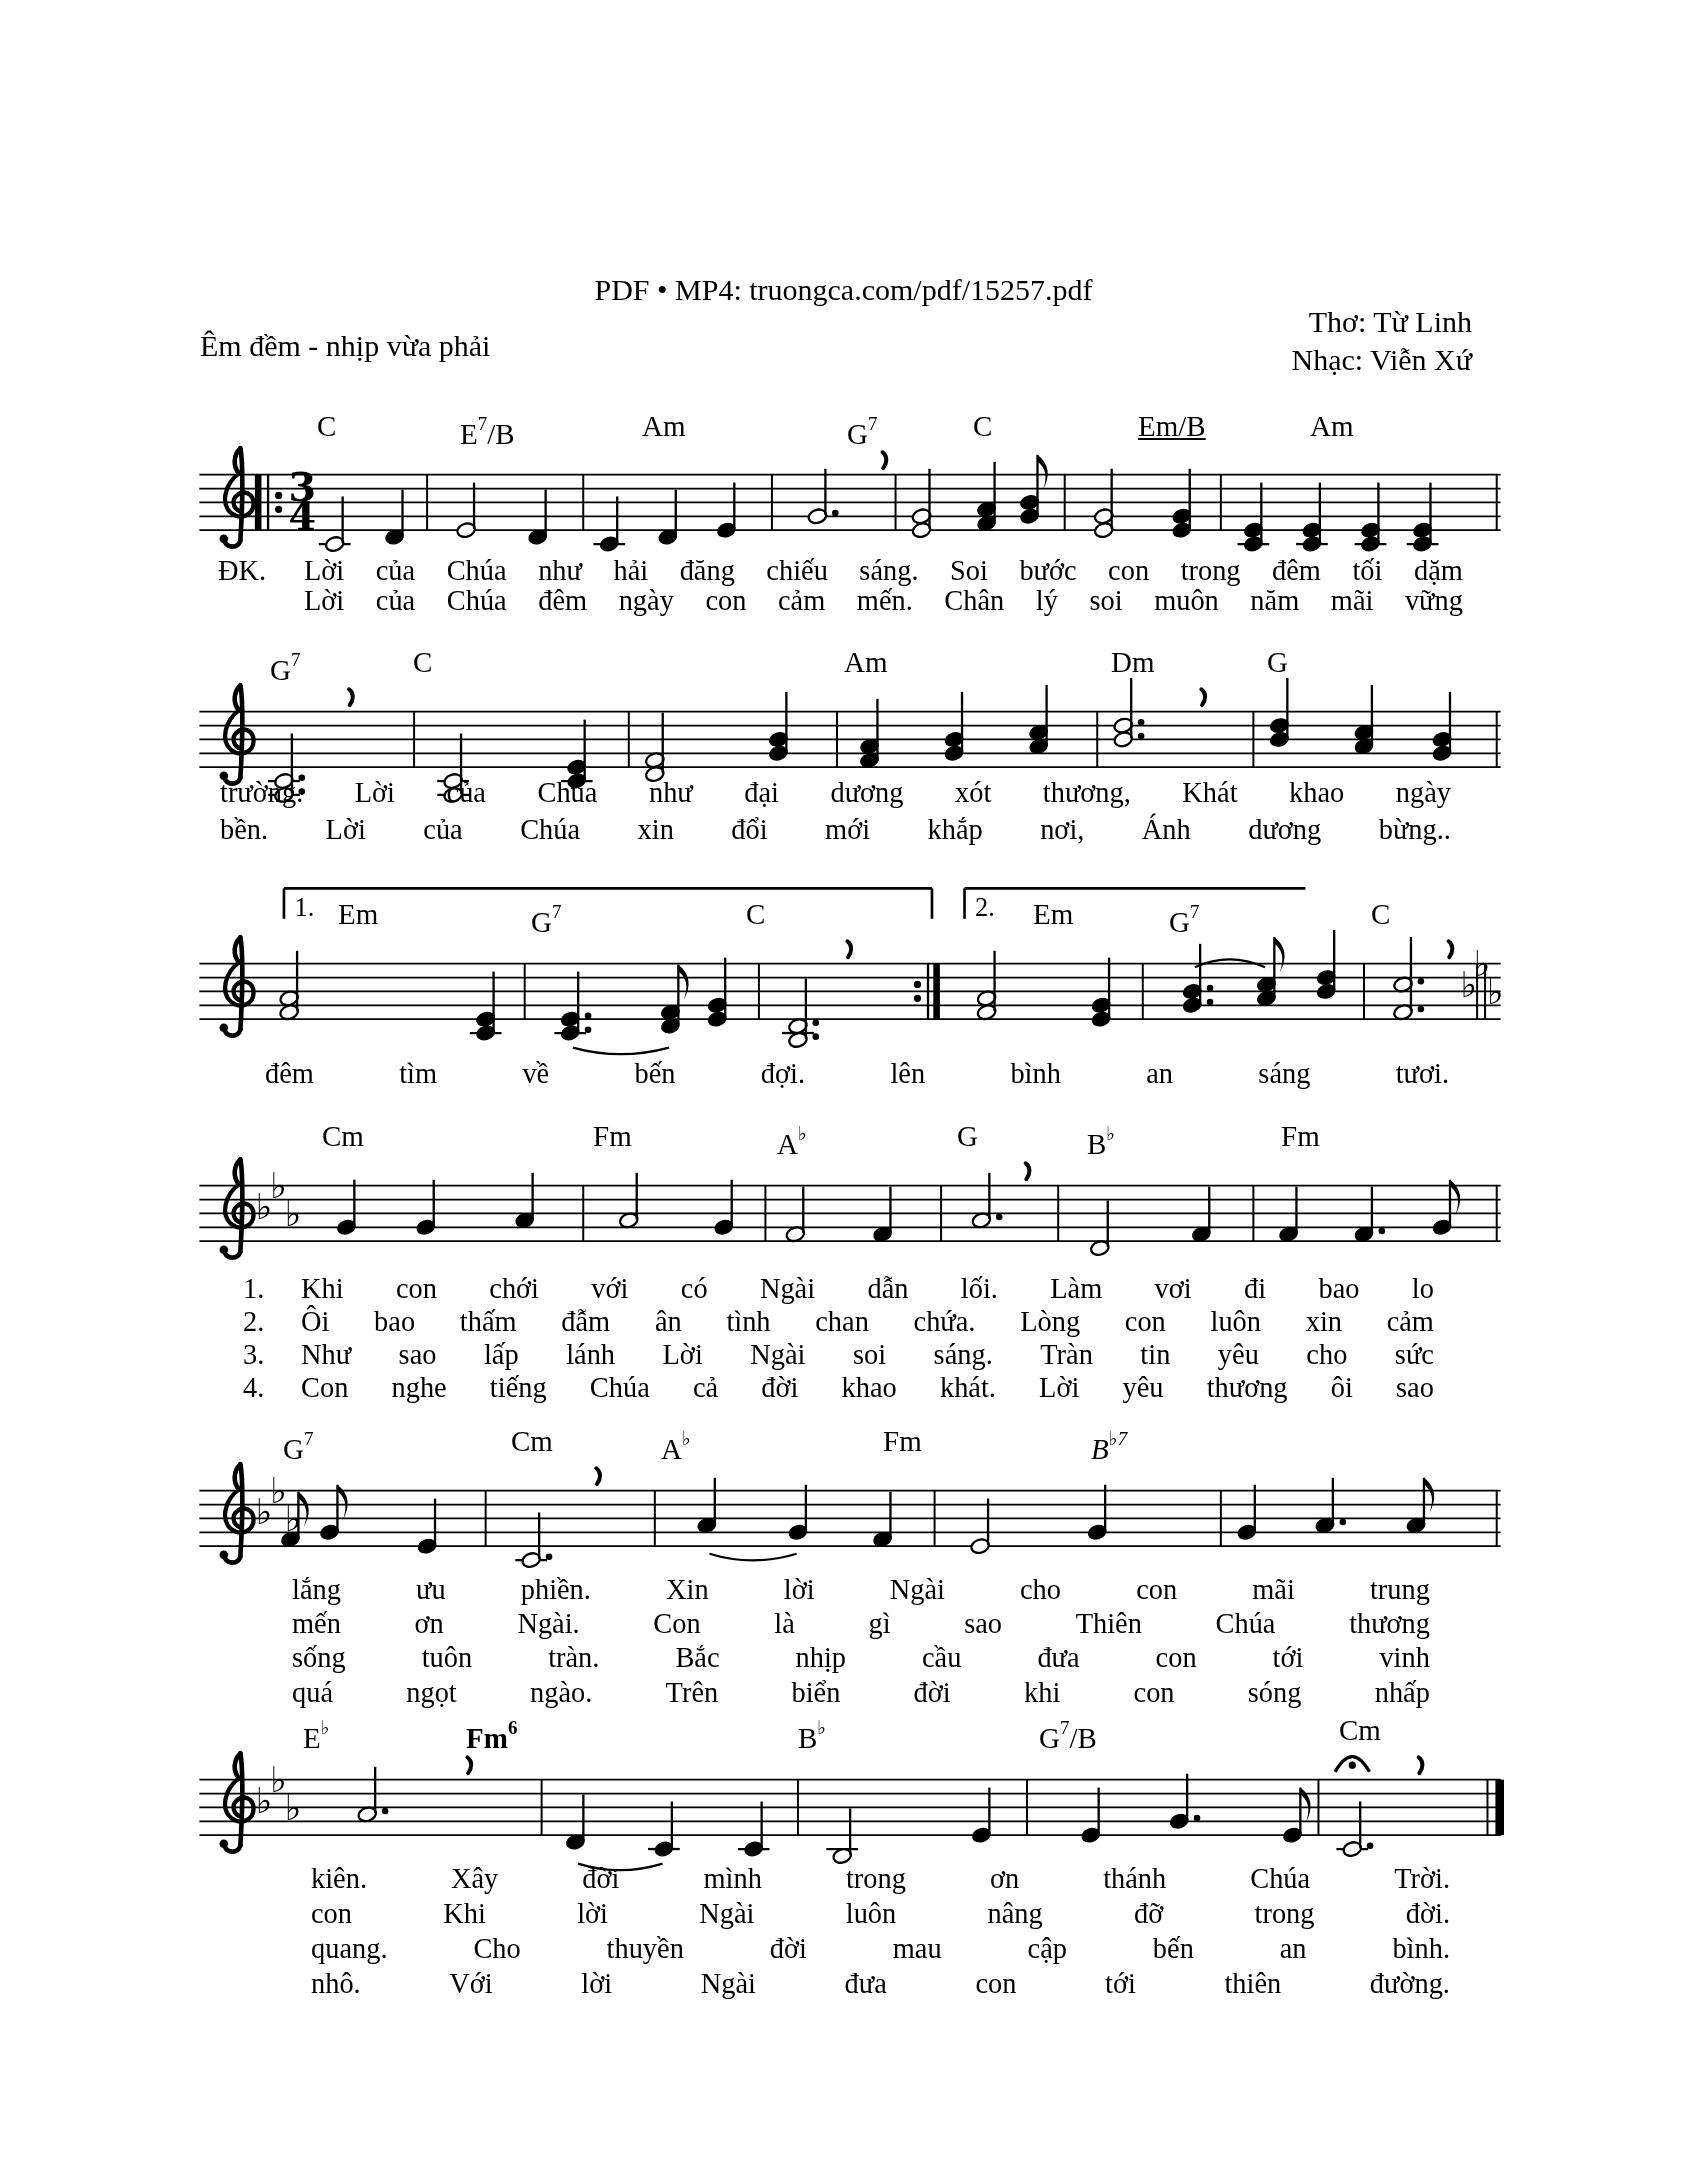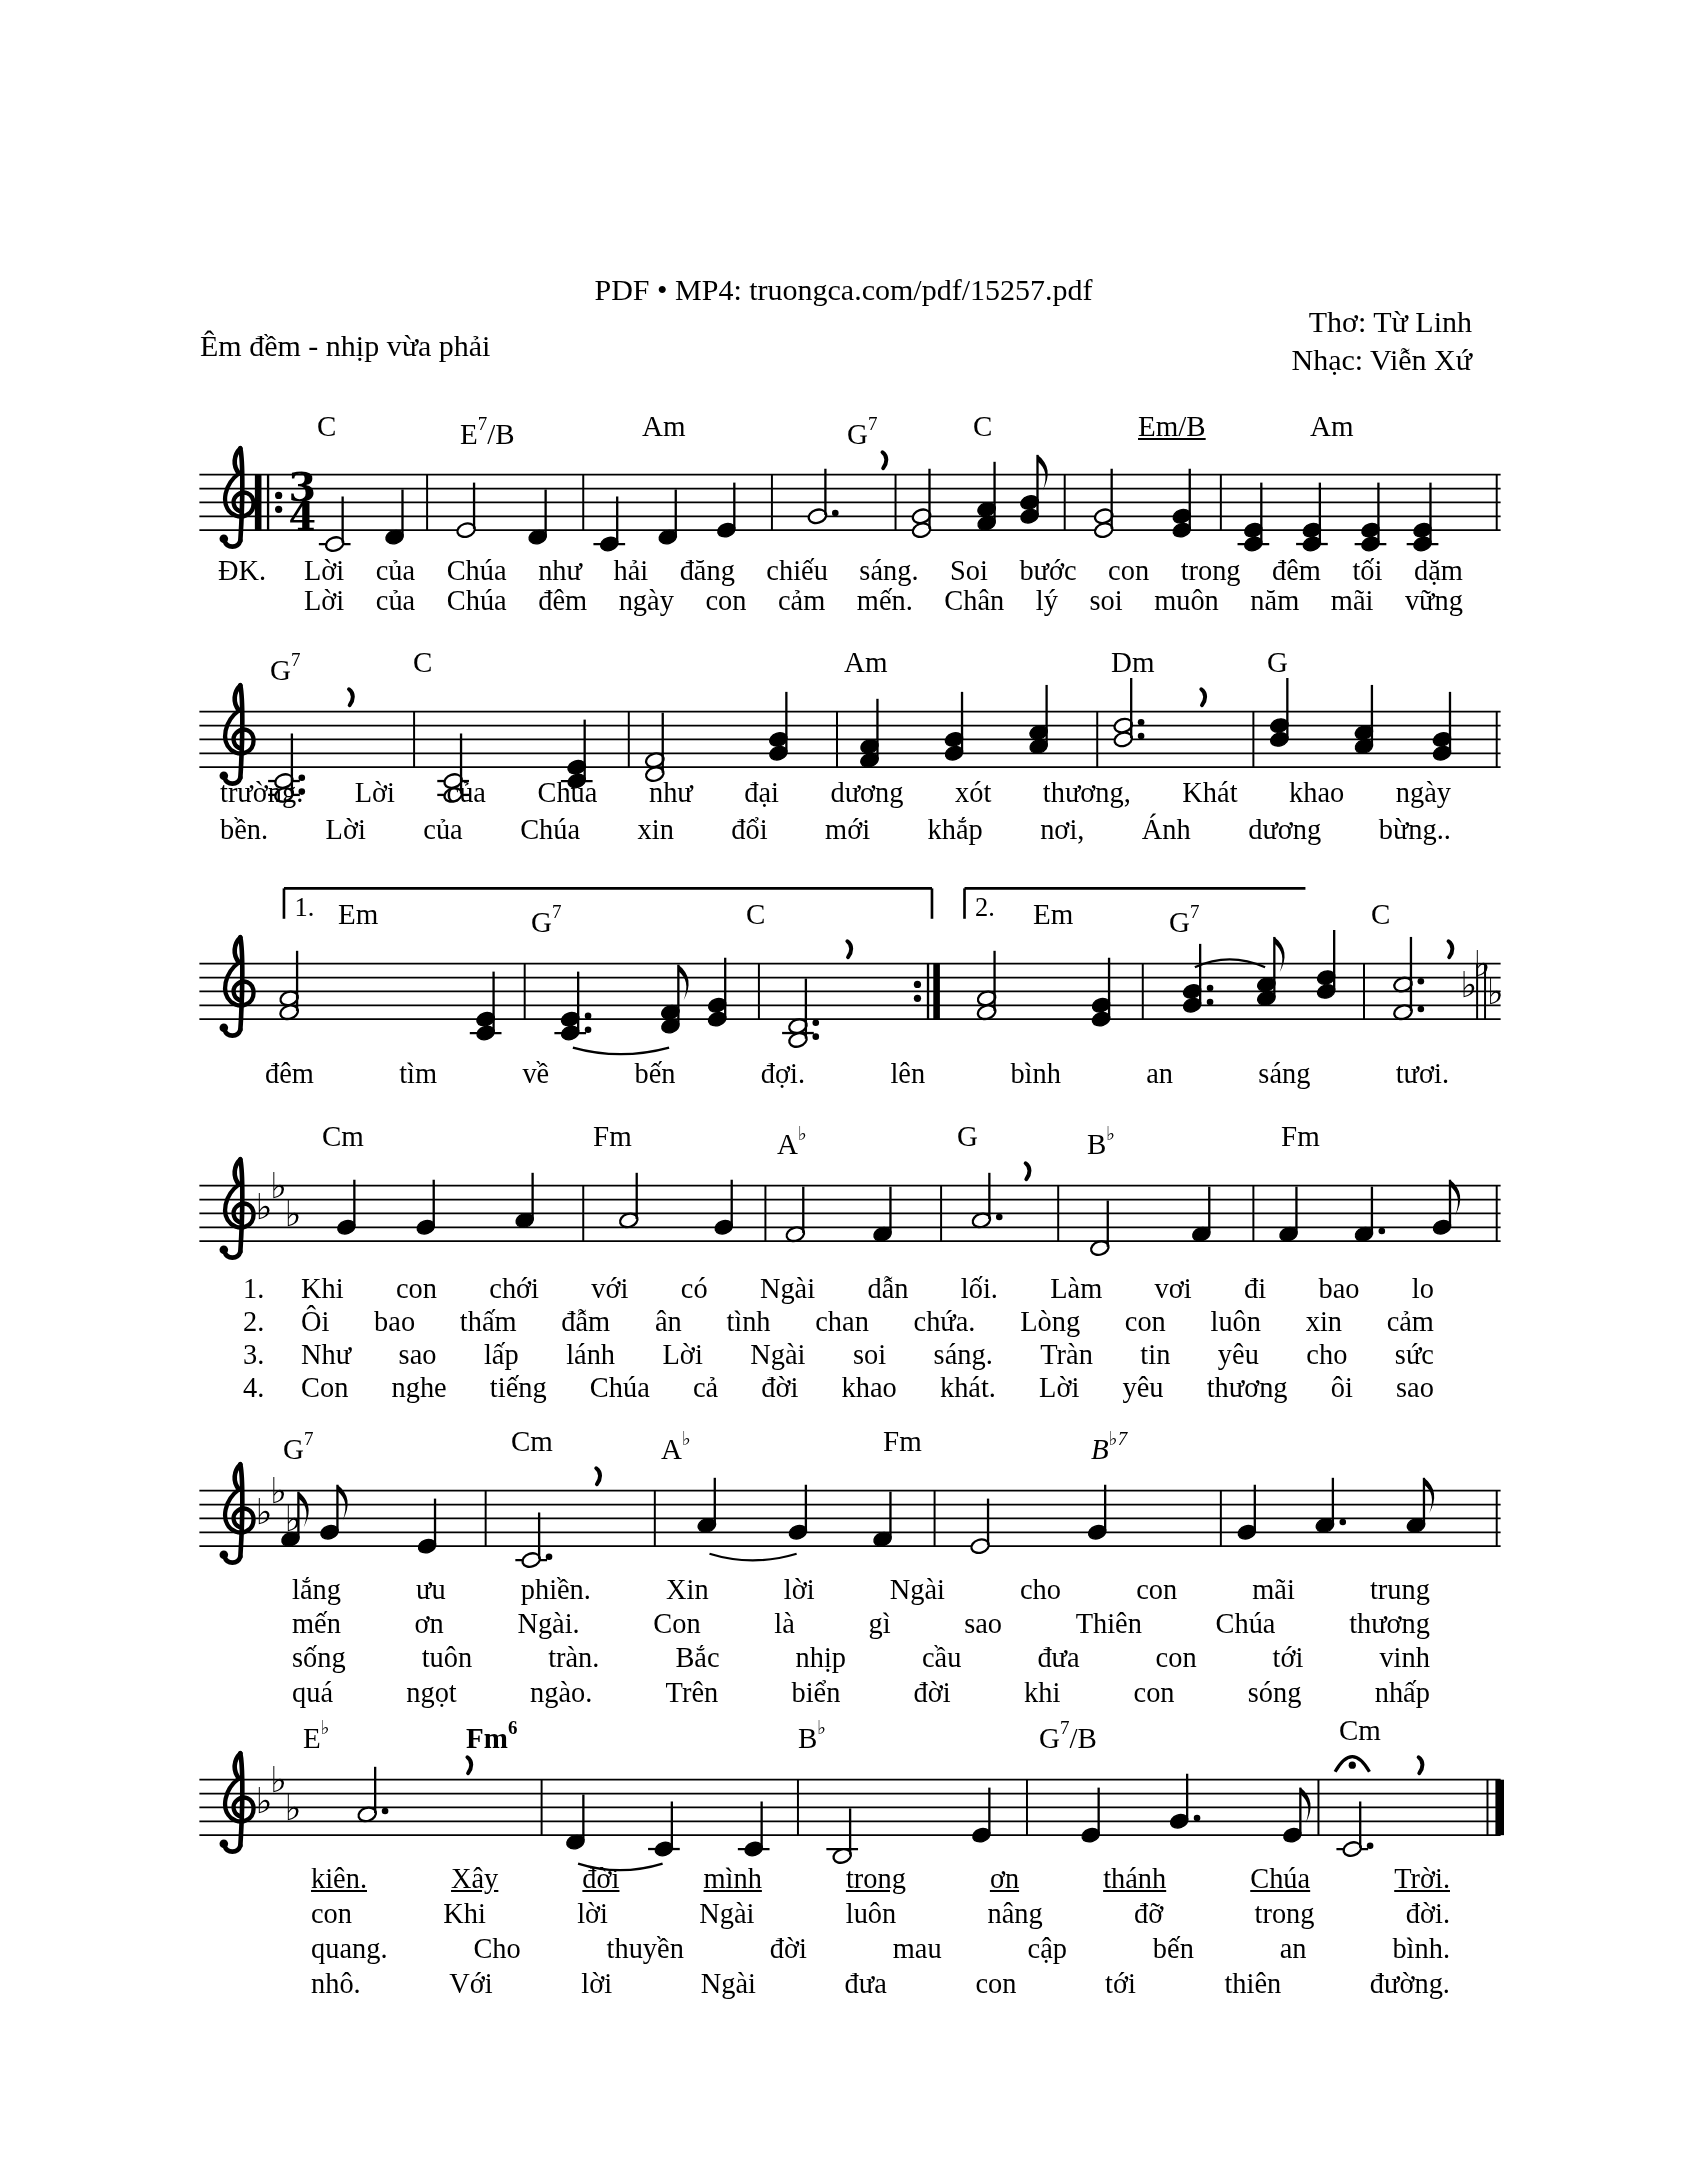--- a/index.html
+++ b/index.html
@@ -713,21 +713,21 @@
         <g>
           <path d="M 1739.4199999999998,-12 Q 1765.4199999999998,-58 1791.4199999999998,-12" stroke="#000" stroke-width="5" fill="none"></path>
           <circle cx="1765.4199999999998" cy="-22" r="5.5" fill="#000"></circle>
         </g>
       </svg>
       <div class="chord" style="left: 303px; top: 1716px;">E<sup>♭</sup></div>
       <div class="chord" style="left: 466px; top: 1716px; font-weight: bold;">Fm<sup>6</sup></div>
       <div class="chord" style="left: 798px; top: 1716px;">B<sup>♭</sup></div>
       <div class="chord" style="left: 1039px; top: 1716px;">G<sup>7</sup>/B</div>
       <div class="chord" style="left: 1339px; top: 1716px;">Cm</div>
-      <div class="lyric-row" style="left: 311px; width: 1139px; top: 1864px; text-decoration: underline;">
+      <div class="lyric-row" style="left: 311px; width: 1139px; top: 1864px;">
         <span>kiên.</span>
         <span>Xây</span>
         <span>đời</span>
         <span>mình</span>
         <span>trong</span>
         <span>ơn</span>
         <span>thánh</span>
         <span>Chúa</span>
         <span>Trời.</span>
       </div>

